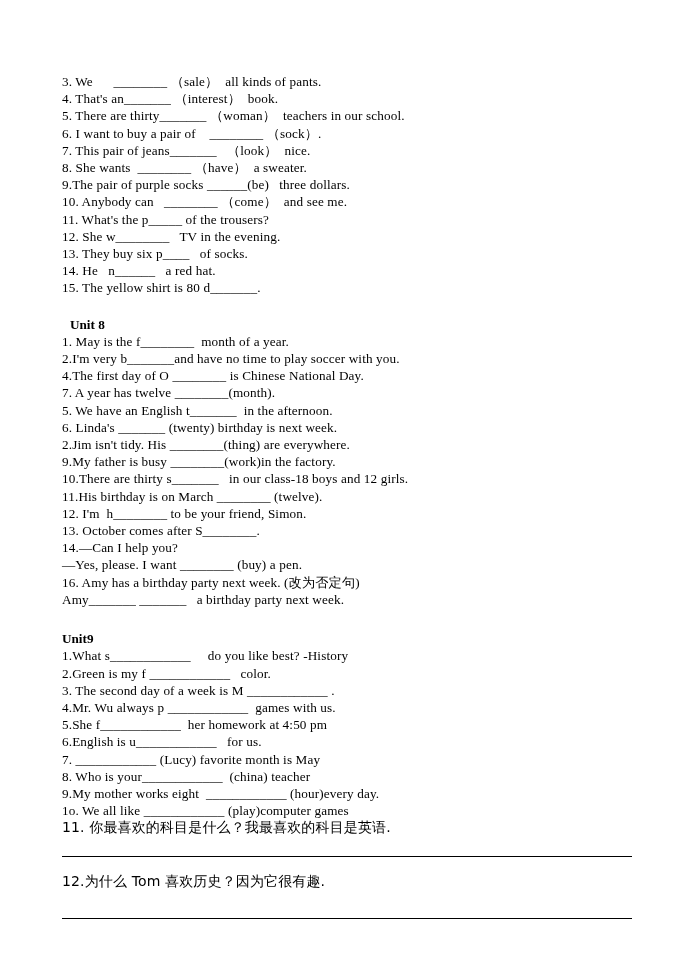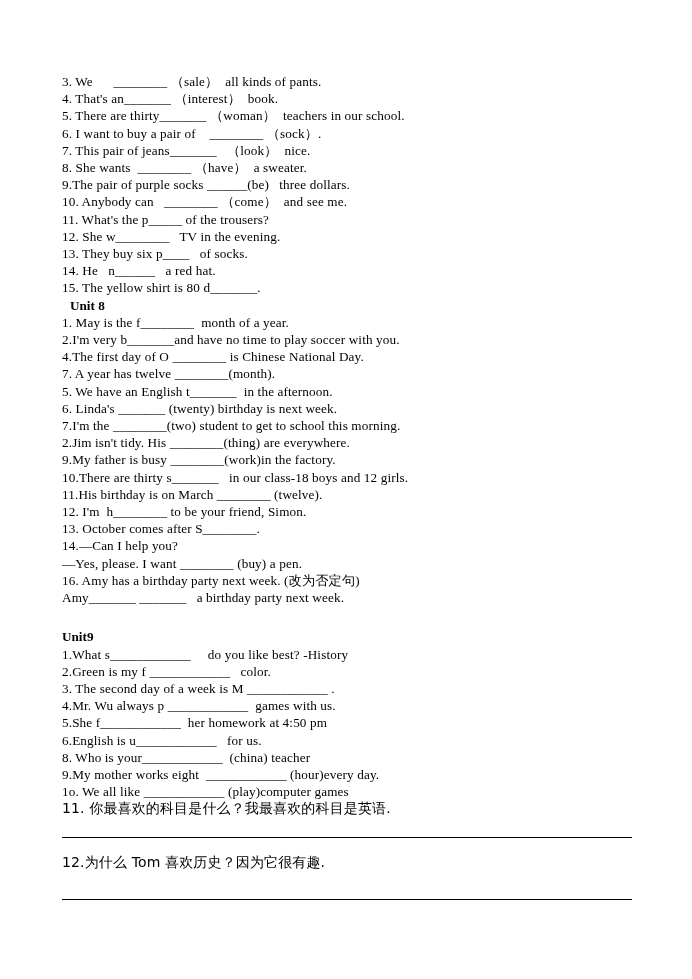--- a/index.html
+++ b/index.html
@@ -31,21 +31,21 @@
     white-space: pre-wrap;
     letter-spacing: 0.01em;
   }
 
   .unit-head {
     font-size: 13.2px;
     line-height: 17.2px;
     font-weight: bold;
     white-space: pre-wrap;
   }
-  .unit-head.indent-sm { padding-left: 8px; }
+  .unit-head.indent-sm { padding-left: 8px; margin-top: 19px; }
 
   
   .cn {
     font-family: "DejaVu Sans", "Liberation Sans", sans-serif;
     font-size: 14px;
   }
 
   
   .rule {
     border: 0;
@@ -80,21 +80,20 @@
   </div>
 
   <div>
     <div class="unit-head indent-sm">Unit 8</div>
     <div class="line">1. May is the f________  month of a year.</div>
     <div class="line">2.I'm very b_______and have no time to play soccer with you.</div>
     <div class="line">4.The first day of O ________ is Chinese National Day.</div>
     <div class="line">7. A year has twelve ________(month).</div>
     <div class="line">5. We have an English t_______  in the afternoon.</div>
     <div class="line">6. Linda's _______ (twenty) birthday is next week.</div>
-    <div class="line">7.I'm the ________(two) student to get to school this morning.</div>
     <div class="line">2.Jim isn't tidy. His ________(thing) are everywhere.</div>
     <div class="line">9.My father is busy ________(work)in the factory.</div>
     <div class="line">10.There are thirty s_______   in our class-18 boys and 12 girls.</div>
     <div class="line">11.His birthday is on March ________ (twelve).</div>
     <div class="line">12. I'm  h________ to be your friend, Simon.</div>
     <div class="line">13. October comes after S________.</div>
     <div class="line">14.—Can I help you?</div>
     <div class="line">—Yes, please. I want ________ (buy) a pen.</div>
     <div class="line">16. Amy has a birthday party next week. (改为否定句)</div>
     <div class="line">Amy_______ _______   a birthday party next week.</div>
@@ -103,20 +102,21 @@
   <div class="spacer-big"></div>
 
   <div>
     <div class="unit-head">Unit9</div>
     <div class="line">1.What s____________     do you like best? -History</div>
     <div class="line">2.Green is my f ____________   color.</div>
     <div class="line">3. The second day of a week is M ____________ .</div>
     <div class="line">4.Mr. Wu always p ____________  games with us.</div>
     <div class="line">5.She f____________  her homework at 4:50 pm</div>
     <div class="line">6.English is u____________   for us.</div>
+    <div class="line">7. ____________ (Lucy) favorite month is May</div>
     <div class="line">8. Who is your____________  (china) teacher</div>
     <div class="line">9.My mother works eight  ____________ (hour)every day.</div>
     <div class="line">1o. We all like ____________ (play)computer games</div>
     <div class="line cn">11. 你最喜欢的科目是什么？我最喜欢的科目是英语.</div>
   </div>
 
   <div>
     <div class="rule-gap-a"></div>
     <hr class="rule">
     <div class="rule-gap-b"></div>

